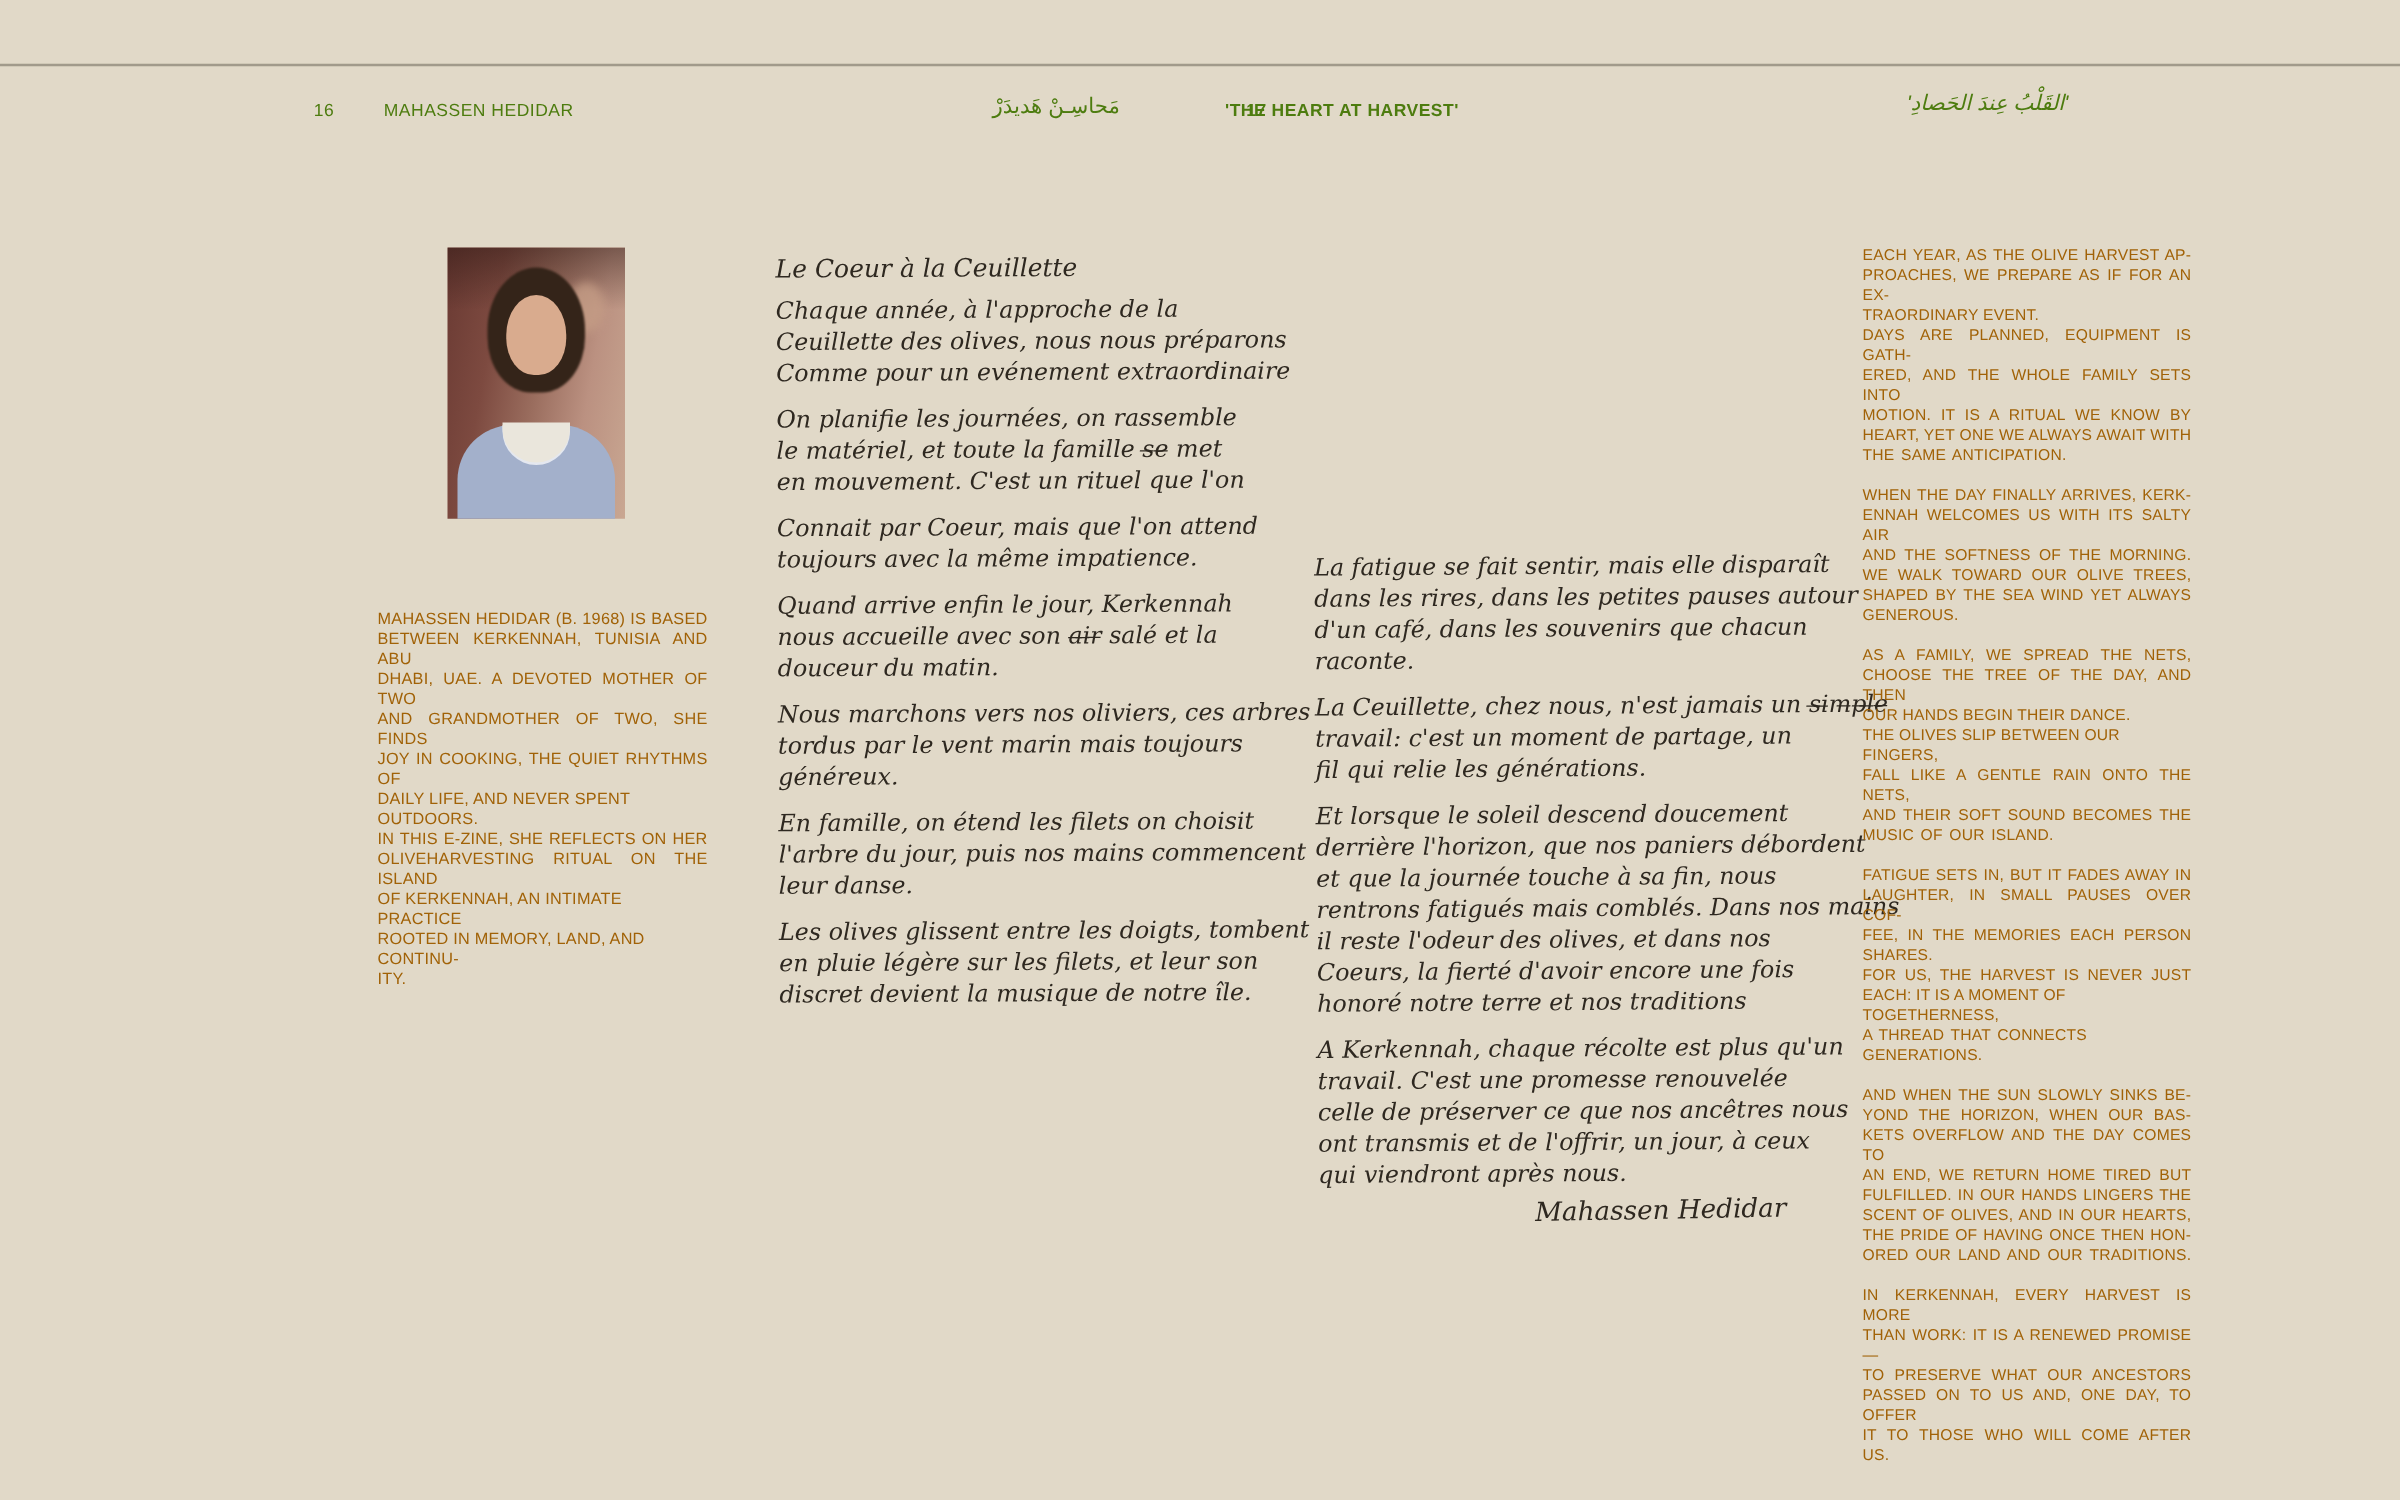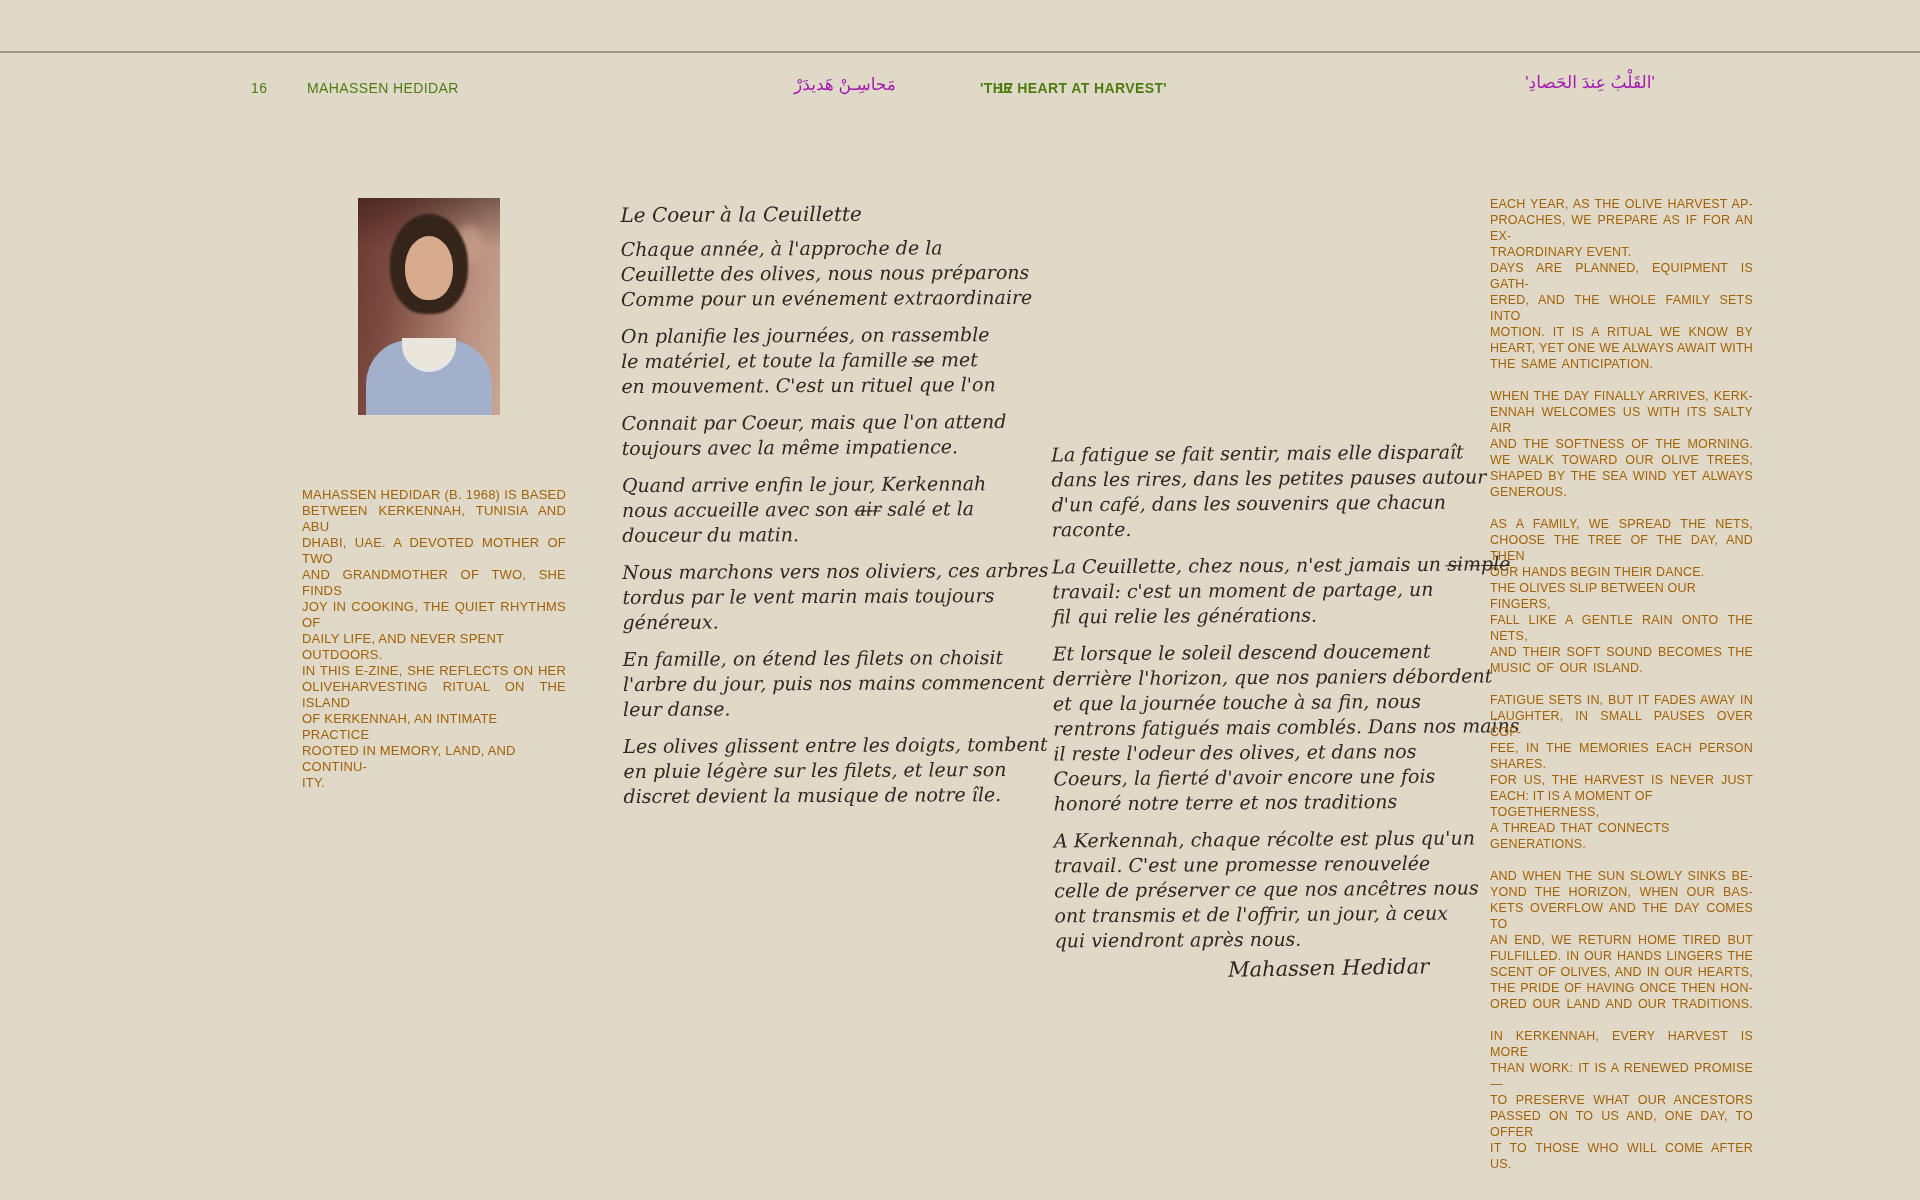--- a/index.html
+++ b/index.html
@@ -6,21 +6,21 @@
   body{
     width:1920px;height:1200px;position:relative;overflow:hidden;
     background:#e1d9c8;
     font-family:"Liberation Sans",sans-serif;
   }
   .abs{position:absolute;}
   
   .rule{left:0;top:51px;width:1920px;height:2px;background:rgba(74,66,54,.42);}
   
   .hdr{top:80px;font-size:14px;letter-spacing:.4px;color:#4d7c0f;white-space:nowrap;}
-  .hdr-ar{font-size:17px;color:#a21caf;direction:rtl;text-align:center;}
+  .hdr-ar{font-size:17px;color:#4d7c0f;direction:rtl;text-align:center;}
   
   .photo{left:358px;top:198px;width:142px;height:217px;overflow:hidden;
     background:linear-gradient(100deg,#6a3a33 0%,#7d4a40 26%,#9a6d5e 50%,#bb9181 74%,#c9a792 100%);}
   .photo>div{position:absolute;}
   .ph-shadow{left:0;top:0;width:142px;height:50px;background:linear-gradient(180deg,rgba(40,20,16,.45),rgba(40,20,16,0));}
   .ph-fig2{left:96px;top:28px;width:30px;height:40px;border-radius:50%;background:#c59d86;filter:blur(4px);opacity:.8;}
   .ph-hair{left:32px;top:16px;width:78px;height:100px;border-radius:52% 52% 46% 46%;background:#342419;filter:blur(1px);}
   .ph-face{left:47px;top:38px;width:48px;height:64px;border-radius:50% 50% 46% 46%;background:#d9ab8e;filter:blur(.5px);}
   .ph-body{left:8px;top:142px;width:126px;height:80px;border-radius:44px 44px 0 0;background:#a3b0cb;filter:blur(.5px);}
   .ph-collar{left:44px;top:140px;width:54px;height:32px;border-radius:0 0 44px 44px;background:#eae6dc;
@@ -45,21 +45,21 @@
 </head>
 <body>
 
 <div class="abs rule"></div>
 
 <div class="abs hdr" style="left:251px;">16</div>
 <div class="abs hdr" style="left:307px;">MAHASSEN HEDIDAR</div>
 <div class="abs hdr hdr-ar" style="left:790px;top:74px;width:110px;" dir="rtl">مَحاسِـنْ هَديدَرْ</div>
 <div class="abs hdr" style="left:997px;font-weight:bold;">17</div>
 <div class="abs hdr" style="left:980px;font-weight:bold;">'THE HEART AT HARVEST'</div>
-<div class="abs hdr hdr-ar" style="left:1495px;top:72px;width:190px;" dir="rtl">'القَلْبُ عِندَ الحَصادِ'</div>
+<div class="abs hdr hdr-ar" style="left:1495px;top:72px;width:190px;font-style:italic;" dir="rtl">'القَلْبُ عِندَ الحَصادِ'</div>
 
 <div class="abs photo">
   <div class="ph-shadow"></div>
   <div class="ph-fig2"></div>
   <div class="ph-hair"></div>
   <div class="ph-face"></div>
   <div class="ph-body"></div>
   <div class="ph-collar"></div>
 </div>
 

